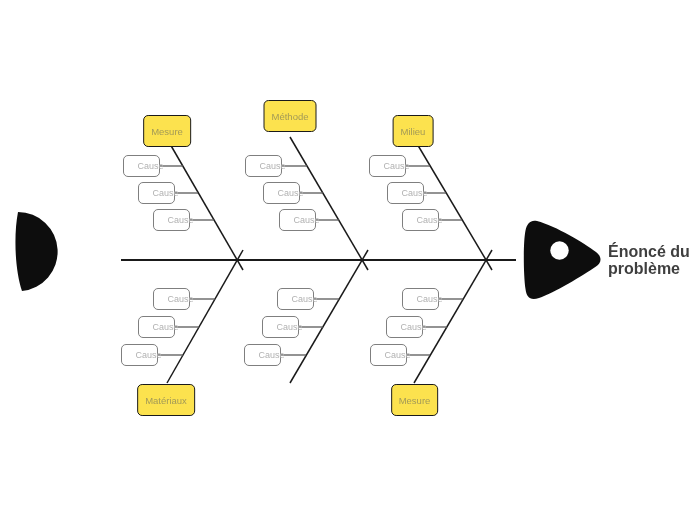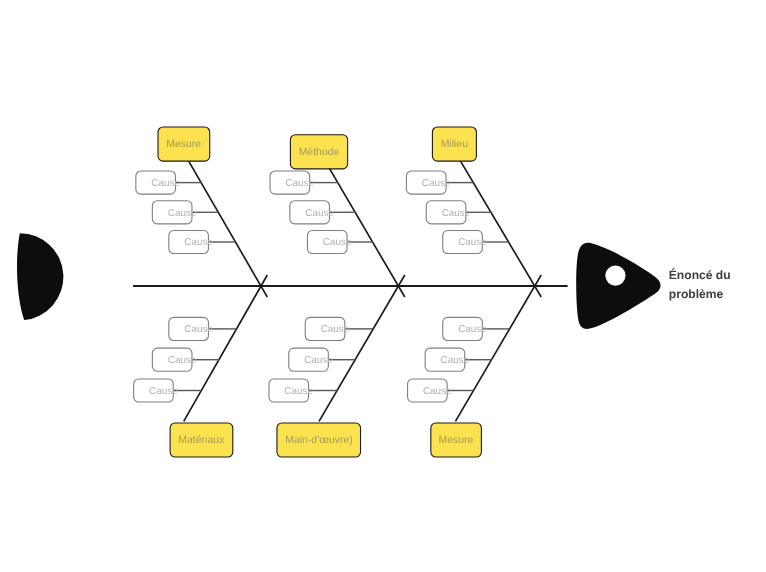--- a/index.html
+++ b/index.html
@@ -56,21 +56,21 @@
     font-size:9px;
     display:flex;align-items:center;justify-content:center;
     box-sizing:border-box;
     z-index:2;
     padding-left:18px;
   }
   .problem{
     position:absolute;
     left:608px;top:243px;
     color:var(--problem-text);
-    font-size:11px;
+    font-size:16px;
     font-weight:bold;
     line-height:17px;
     white-space:nowrap;
   }
 </style>
 </head>
 <body>
 
 <div class="canvas">
 
@@ -115,25 +115,24 @@
              C 556 226 584 243 596 252
              C 602 256.5 602 262.5 596 266.5
              C 583 275.5 554 293 539 298
              C 530 301 526.5 297 525.5 289
              C 523.5 276 523 243 525.5 230.5
              C 527 223 531 219.5 537 221 Z"></path>
     <circle class="eye" cx="559.5" cy="250.5" r="9.2"></circle>
   </svg>
 
   <div class="cat" style="left:167px;top:115px">Mesure</div>
-  <div class="cat" style="left:290px;top:122px">Méthode</div>
+  <div class="cat" style="left:290px;top:100px">Méthode</div>
   <div class="cat" style="left:413px;top:115px">Milieu</div>
 
-  <div class="cat" style="left:183px;top:384px">Matériaux</div>
-  <div class="cat" style="left:290px;top:384px">Main-d'œuvre)</div>
+  <div class="cat" style="left:166px;top:384px">Matériaux</div>
   <div class="cat" style="left:414.5px;top:384px">Mesure</div>
 
   <div class="cause" style="left:123px;top:155px">Cause</div>
   <div class="cause" style="left:138px;top:182px">Cause</div>
   <div class="cause" style="left:153px;top:209px">Cause</div>
 
   <div class="cause" style="left:245px;top:155px">Cause</div>
   <div class="cause" style="left:263px;top:182px">Cause</div>
   <div class="cause" style="left:279px;top:209px">Cause</div>
 

